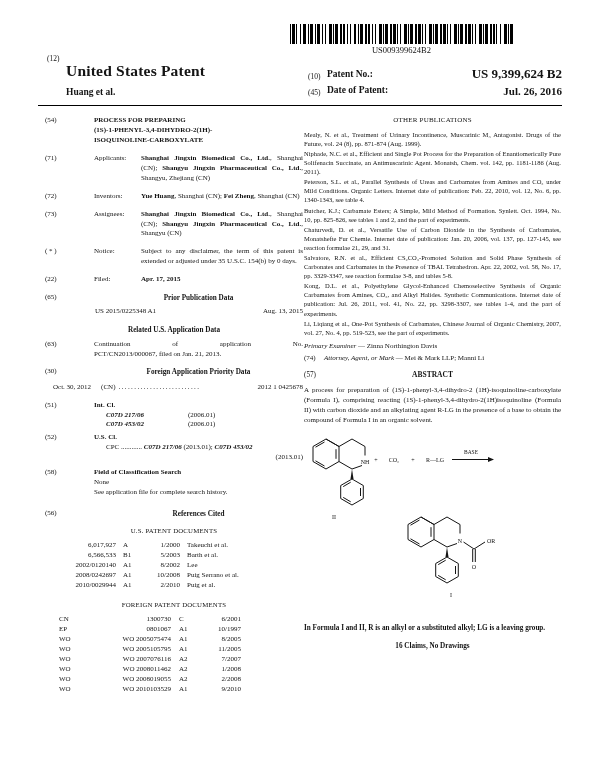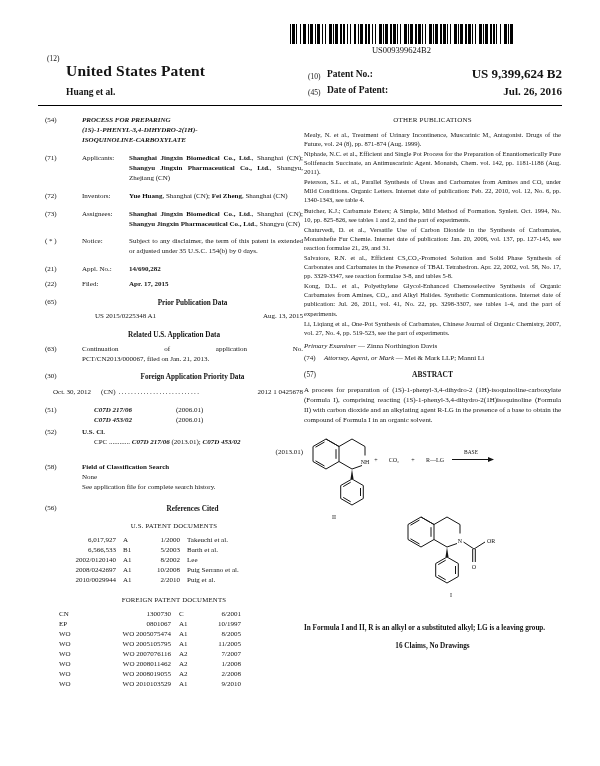--- a/index.html
+++ b/index.html
@@ -20,23 +20,23 @@
   .h-tag10{left:308px;top:72px;font-size:7.5px;}
   .h-pn-label{left:327px;top:69px;font-size:9.5px;font-weight:bold;}
   .h-pn-value{right:38px;top:66px;font-size:13px;font-weight:bold;}
   .h-tag45{left:308px;top:88px;font-size:7.5px;}
   .h-date-label{left:327px;top:85px;font-size:9.5px;font-weight:bold;}
   .h-date-value{right:38px;top:85px;font-size:11px;font-weight:bold;}
   .hdr-rule{left:38px;top:105px;width:524px;border-top:1.3px solid #000;height:0;}
   
   .col-left{left:45px;top:116px;width:258px;font-size:7px;line-height:1.42;}
   .col-right{left:304px;top:116px;width:257px;font-size:6.5px;line-height:1.4;}
-  .sec{display:grid;grid-template-columns:37px 1fr;margin-bottom:8px;}
+  .sec{display:grid;grid-template-columns:37px 1fr;margin-bottom:8px;gap:12px;}
   .labeled{display:grid;grid-template-columns:47px 1fr;}
-  .pre{white-space:pre-line;font-style:italic;}
+  .pre{white-space:pre-line;}
   .just{text-align:justify;}
   .chead{text-align:center;font-weight:bold;font-size:7.2px;}
   .csub{text-align:center;font-size:6.8px;letter-spacing:.2px;}
   .w63{display:flex;justify-content:space-between;}
   .prio{display:flex;align-items:baseline;padding-left:8px;}
   .prio .dots{flex:1;overflow:hidden;white-space:nowrap;letter-spacing:1.4px;margin:0 3px;}
   .iclrow{display:grid;grid-template-columns:82px 1fr;padding-left:12px;}
   .cpcline{padding-left:12px;}
   .cpctail{text-align:right;}
   .ustab{display:grid;grid-template-columns:70px 26px 40px 1fr;margin-left:6px;}
@@ -111,27 +111,20 @@
   </div>
 
   <div class="sec">
     <span>( * )</span>
     <div class="labeled">
       <span>Notice:</span>
       <div class="just">Subject to any disclaimer, the term of this patent is extended or adjusted under 35 U.S.C. 154(b) by 0 days.</div>
     </div>
   </div>
 
-  <div class="sec" style="margin-bottom:5px;">
-    <span>(21)</span>
-    <div class="labeled">
-      <span>Appl. No.:</span>
-      <span class="b">14/690,282</span>
-    </div>
-  </div>
 
   <div class="sec">
     <span>(22)</span>
     <div class="labeled">
       <span>Filed:</span>
       <span class="b">Apr. 17, 2015</span>
     </div>
   </div>
 
   <div class="sec" style="margin-bottom:4px;">
@@ -164,20 +157,21 @@
   <div class="prio" style="margin-bottom:8px;">
     <span>Oct. 30, 2012</span>
     <span style="margin-left:10px;">(CN)</span>
     <span class="dots">..........................</span>
     <span>2012 1 0425678</span>
   </div>
 
   <div class="sec" style="margin-bottom:3px;">
     <span>(51)</span>
     <div>
+      <div class="b">Int. Cl.</div>
       <div class="iclrow">
         <span class="bi">C07D 217/06</span>
         <span>(2006.01)</span>
       </div>
       <div class="iclrow">
         <span class="bi">C07D 453/02</span>
         <span>(2006.01)</span>
       </div>
     </div>
   </div>

